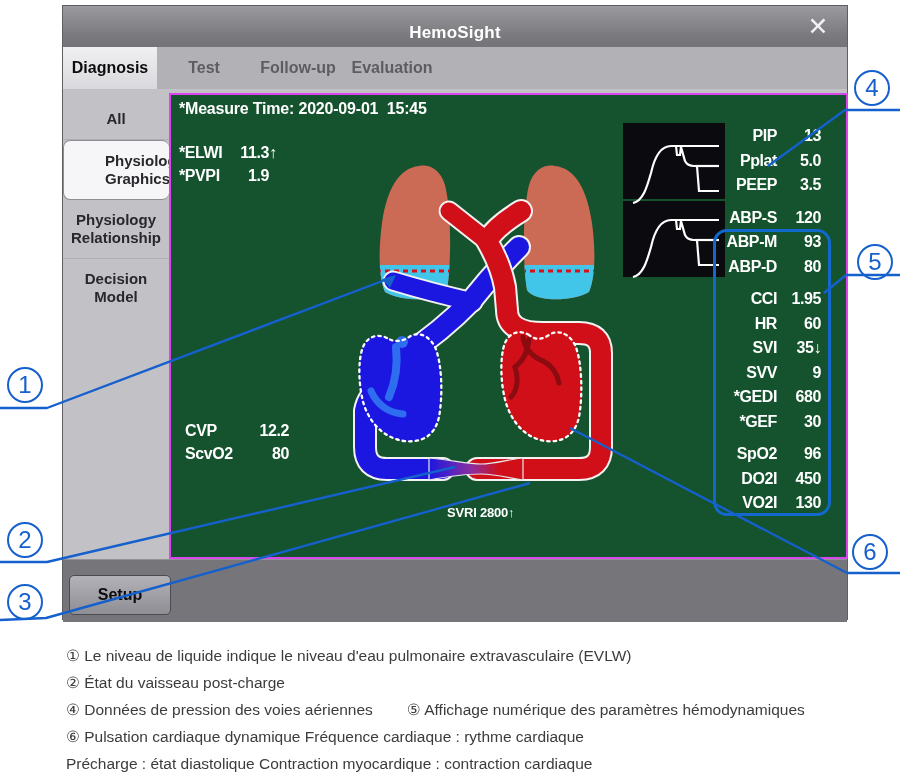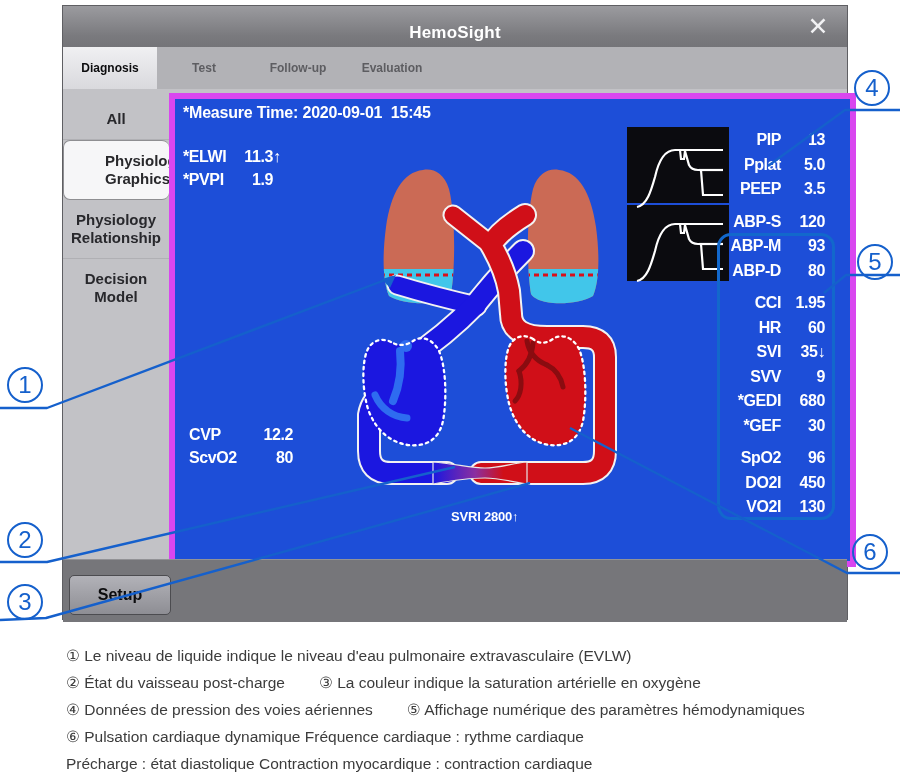--- a/index.html
+++ b/index.html
@@ -13,32 +13,32 @@
   .titlebar{position:absolute;left:0;top:0;width:100%;height:54px;
        background:linear-gradient(#9b9b9f,#7a7a7e 55%,#6e6e72);
        display:flex;align-items:center;justify-content:center;}
   .title{color:#ffffff;font-size:17px;font-weight:700;letter-spacing:.2px;}
   .closebtn{position:absolute;right:8px;top:3px;width:42px;height:35px;
        display:flex;align-items:center;justify-content:center;
        color:#f2f2f4;font-size:25px;font-weight:400;cursor:pointer;}
   .tabbar{position:absolute;left:0;top:41px;width:100%;height:42px;background:#b2b2b6;
        display:flex;}
   .tab{width:94px;height:42px;display:flex;align-items:center;justify-content:center;
-       font-size:12px;color:#5d5d61;font-weight:600;}
+       font-size:16px;color:#5d5d61;font-weight:600;}
   .tab.active{background:linear-gradient(#f0f0f2,#d9d9dd);color:#0c0c0e;}
   
   .sidebar{position:absolute;left:0;top:83px;width:106px;height:470px;background:#c2c2c6;
        padding-top:10px;box-sizing:border-box;border-radius:16px;}
   .sideitem{width:100%;box-sizing:border-box;text-align:center;font-size:15px;color:#28282c;
        font-weight:600;padding:11px 4px;line-height:18px;border-bottom:1px solid #b0b0b4;}
   .sideitem.selected{background:#f6f6f8;border:1px solid #8e8e92;border-radius:7px;
        border-right:none;padding-left:41px;}
   
   .panel{position:absolute;left:106px;top:87px;width:675px;height:462px;
-       background:#1d4ed8;border:6px solid #d946ef;box-sizing:content-box;}
+       background:#14532d;border:2px solid #d946ef;box-sizing:content-box;}
   .mono-text{position:absolute;color:#ffffff;font-weight:600;letter-spacing:-0.2px;
        white-space:pre;}
   .prow{display:flex;line-height:24.5px;font-size:16px;font-weight:600;color:#fff;}
   .prow .lab{flex:1;text-align:right;letter-spacing:-0.4px;}
   .prow .val{width:44px;text-align:right;letter-spacing:-0.4px;}
   .gapbefore{margin-top:8px;}
   .rightparams{position:absolute;left:550px;top:29px;width:100px;}
   .bluebox{position:absolute;left:542px;top:134px;width:112px;height:281px;
        border:3px solid #1268cc;border-radius:14px;pointer-events:none;}
   .lp-row{display:flex;line-height:23px;font-size:16px;font-weight:600;color:#fff;}
@@ -283,21 +283,20 @@
 <div class="co-circle" style="left:854px;top:70px">4</div>
 <div class="co-circle" style="left:857px;top:244px">5</div>
 <div class="co-circle" style="left:852px;top:534px">6</div>
 
 <div class="legend">
   <div class="legend-line">
       <span>① Le niveau de liquide indique le niveau d'eau pulmonaire extravasculaire (EVLW)</span>
     </div>
   <div class="legend-line">
       <span>② État du vaisseau post-charge</span>
-      <span>③ La couleur indique la saturation artérielle en oxygène</span>
     </div>
   <div class="legend-line">
       <span>④ Données de pression des voies aériennes</span>
       <span>⑤ Affichage numérique des paramètres hémodynamiques</span>
     </div>
   <div class="legend-line">
       <span>⑥ Pulsation cardiaque dynamique Fréquence cardiaque : rythme cardiaque</span>
     </div>
   <div class="legend-line">
       <span>Précharge : état diastolique Contraction myocardique : contraction cardiaque</span>

